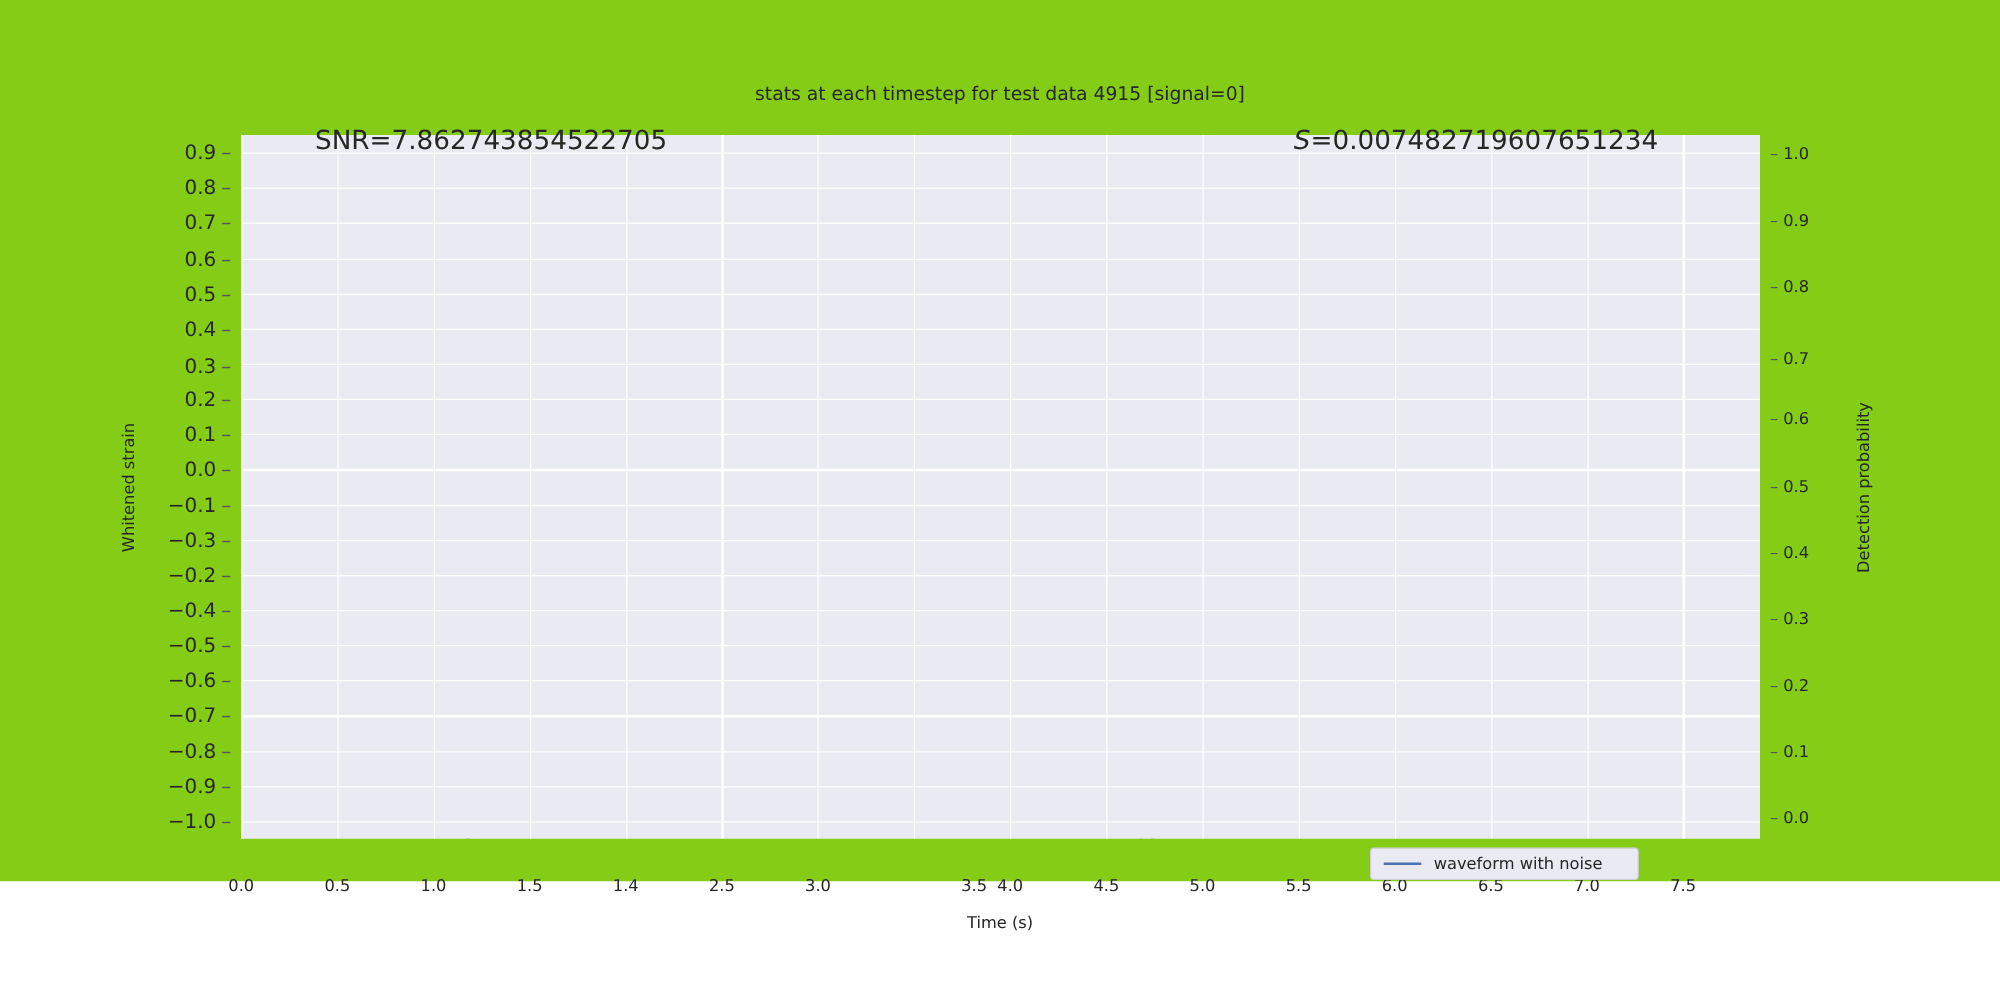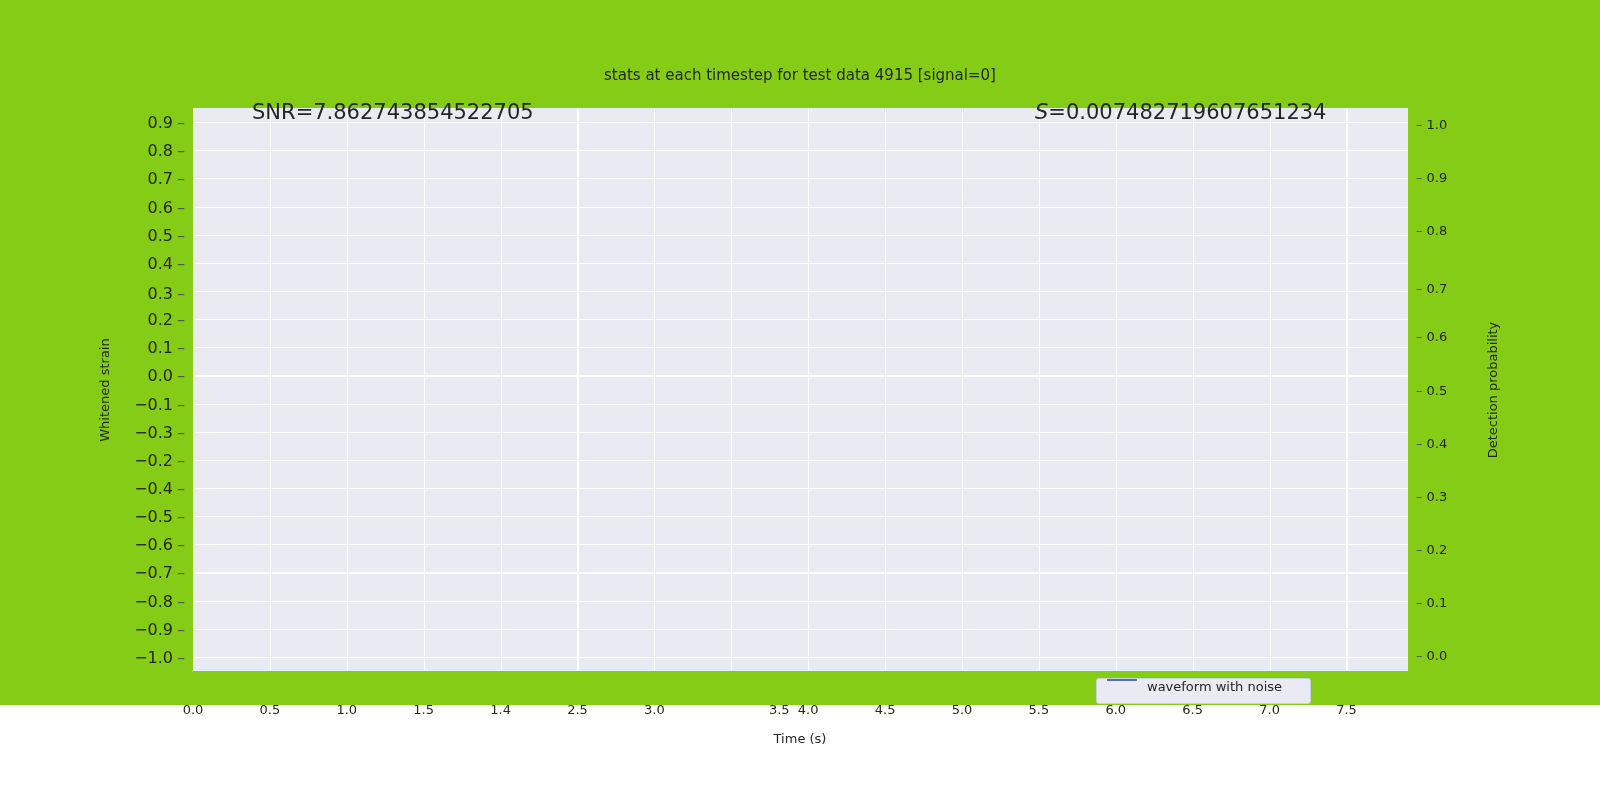--- a/index.html
+++ b/index.html
@@ -24,21 +24,21 @@
 
   .xtick{position:absolute;top:702px;font-size:13px;color:#262626;transform:translateX(-50%);}
 
   #ylabel-left{position:absolute;left:104px;top:390px;font-size:13px;color:#262626;transform:translate(-50%,-50%) rotate(-90deg);white-space:nowrap;}
   #ylabel-right{position:absolute;left:1492px;top:390px;font-size:13px;color:#262626;transform:translate(-50%,-50%) rotate(-90deg);white-space:nowrap;}
   #xlabel{position:absolute;left:800px;top:731px;font-size:13px;color:#262626;transform:translateX(-50%);white-space:nowrap;}
 
   .gridline-h{position:absolute;left:0;width:100%;height:1.1px;background:#ffffff;}
   .gridline-v{position:absolute;top:0;height:100%;width:1.1px;background:#ffffff;}
 
-  #legend{position:absolute;left:1096px;top:678px;width:215px;height:26px;background:#eaeaf2;border:1px solid #cfcfdb;border-radius:3px;display:flex;align-items:flex-start;padding-left:10px;box-sizing:border-box;}
+  #legend{position:absolute;left:1096px;top:678px;width:215px;height:26px;background:#eaeaf2;border:1px solid #cfcfdb;border-radius:3px;display:flex;align-items:center;padding-left:10px;box-sizing:border-box;}
   #legend .swatch{width:30px;height:0;border-top:2.4px solid #4c72b0;margin-right:10px;}
   #legend .ltext{font-size:13px;color:#262626;}
 
   svg{display:block;}
 </style>
 </head>
 <body>
 
 <div id="fig">
 

